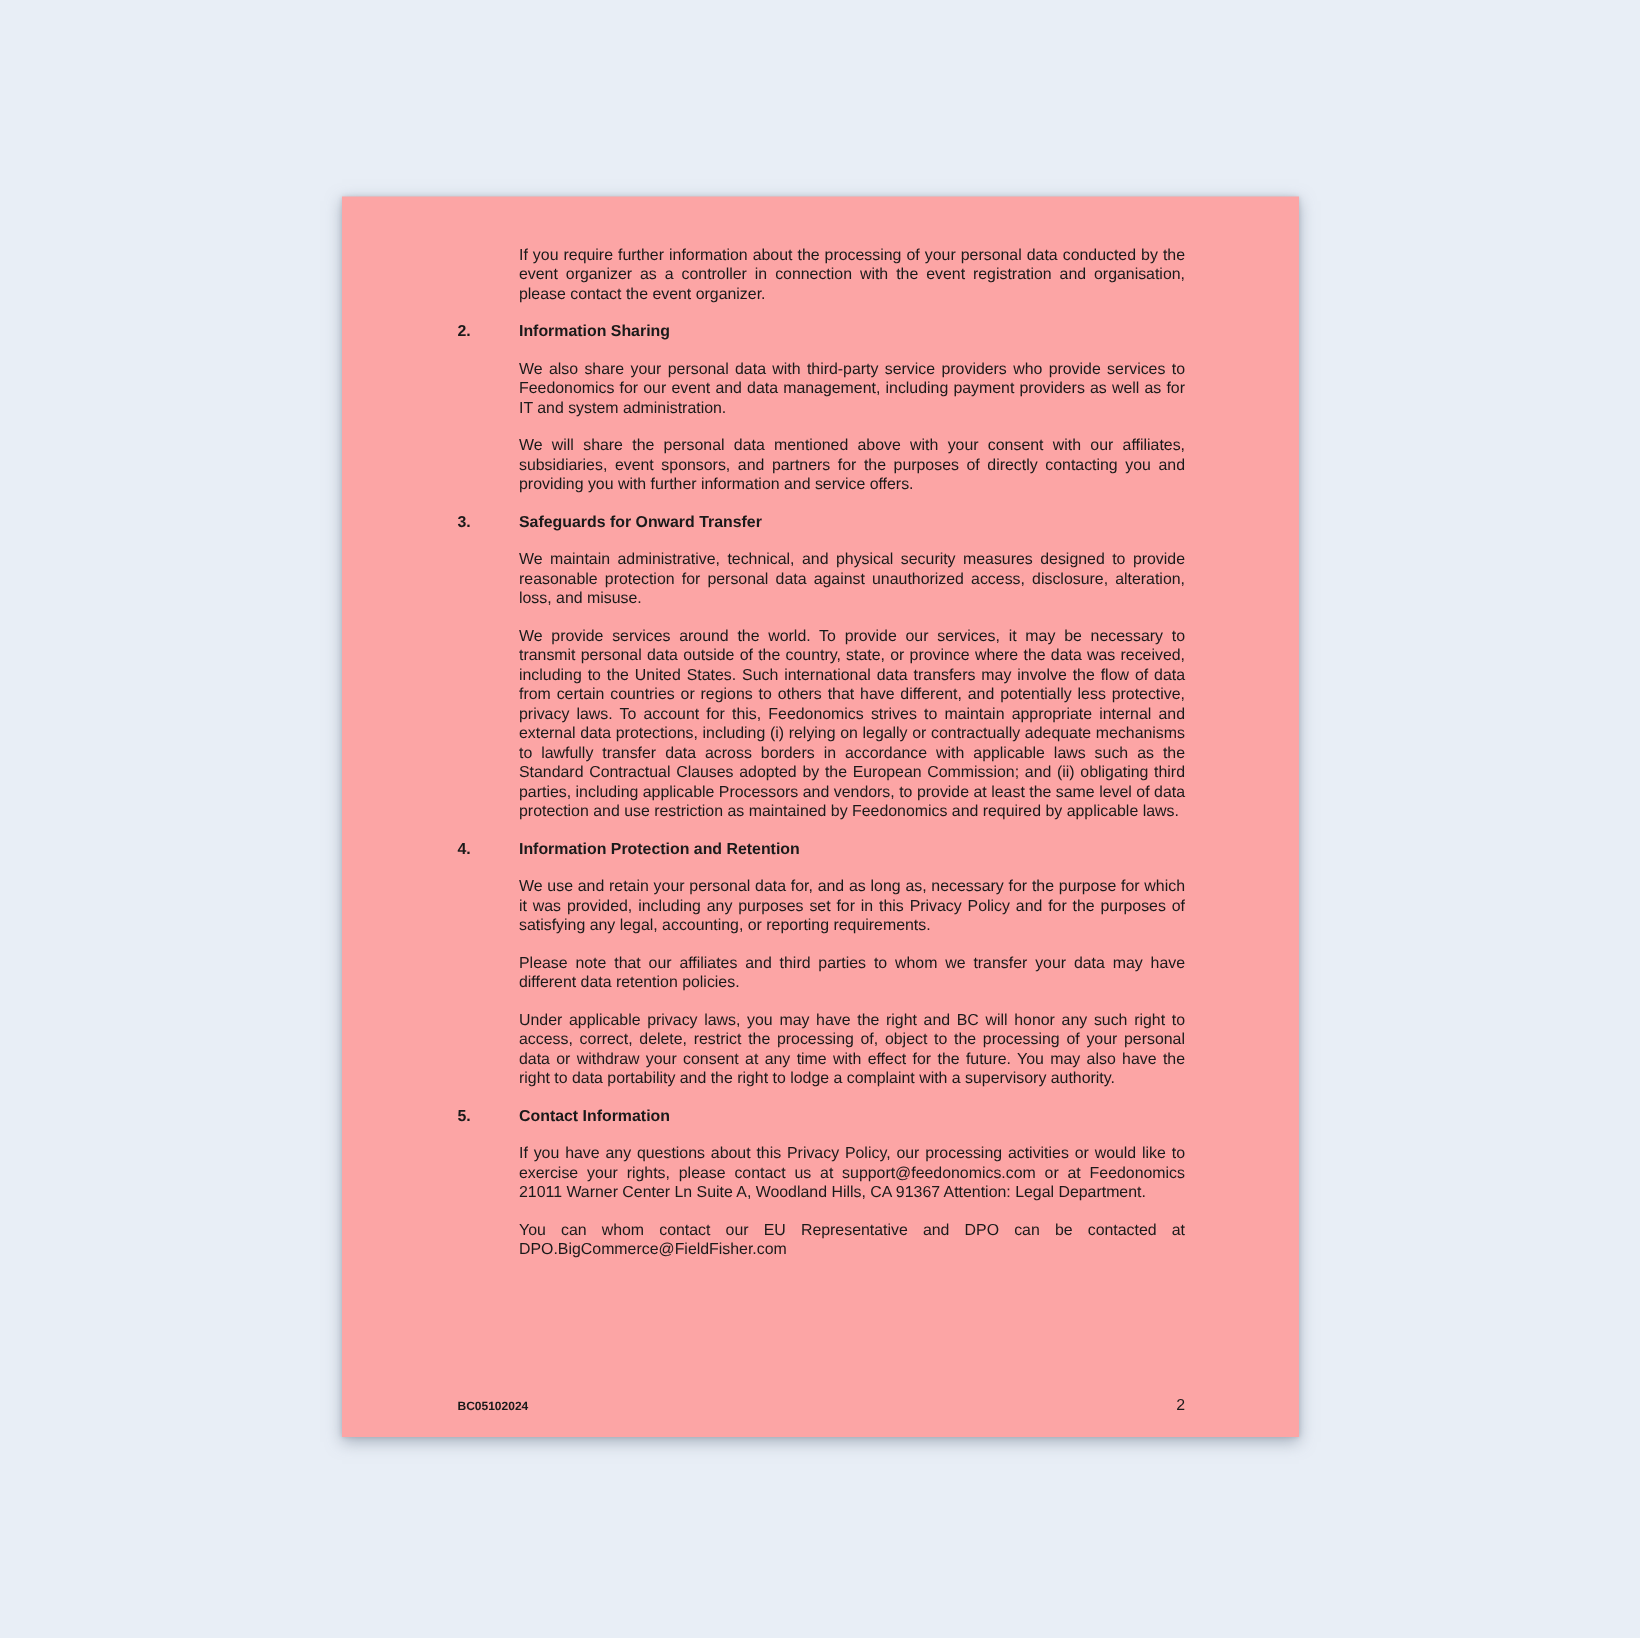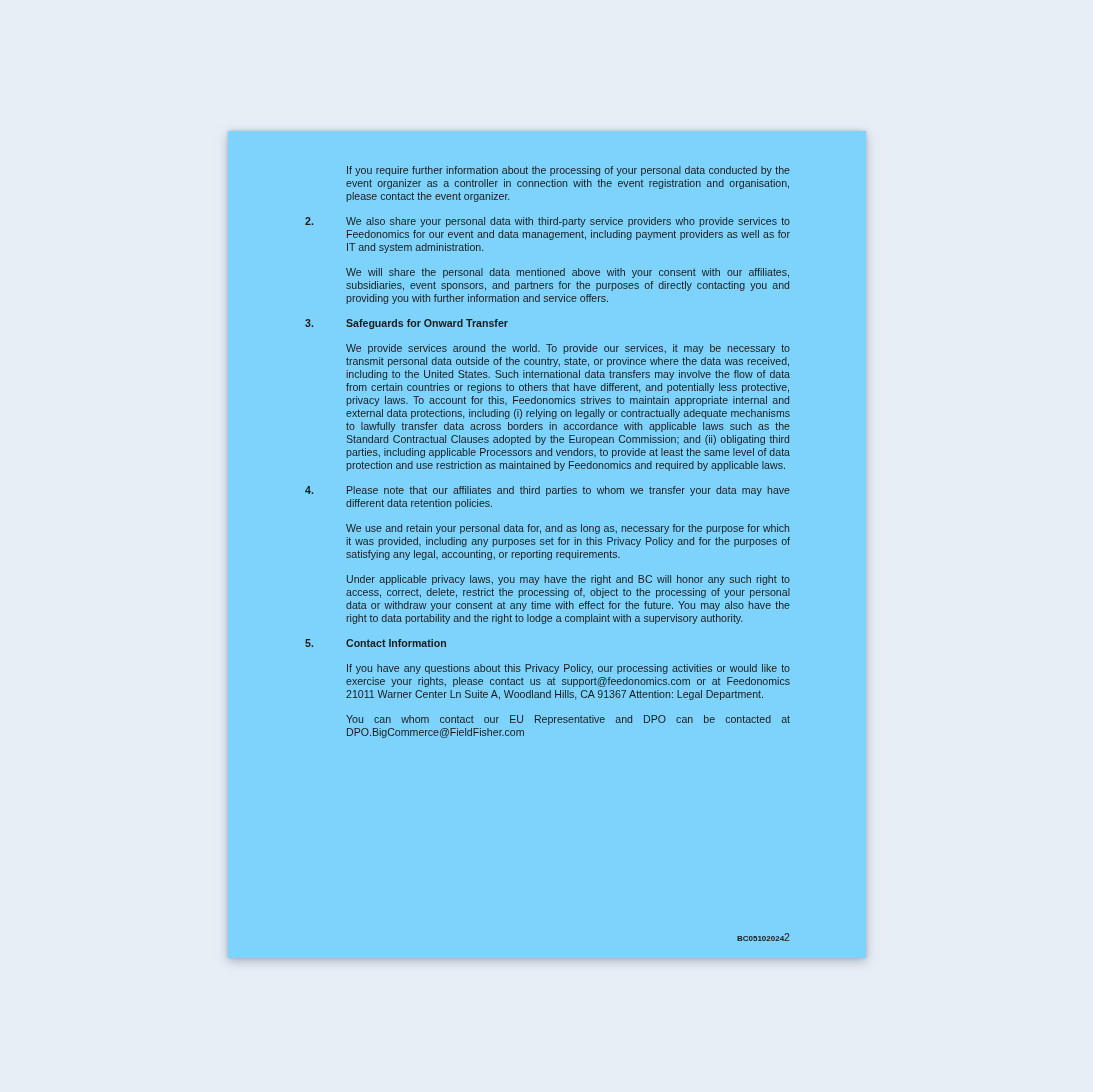--- a/index.html
+++ b/index.html
@@ -7,21 +7,21 @@
     width: 1093px; height: 1092px;
     font-family: "Liberation Sans", sans-serif;
     overflow: hidden;
   }
   body { background: #e8eef6; position: relative; }
 
   .paper {
     position: absolute;
     left: 228px; top: 131px;
     width: 638px; height: 827px;
-    background: #7dd3fc;
+    background: #fca5a5;
     box-shadow: 0 3px 10px rgba(105,118,135,0.50), 0 0 3px rgba(105,118,135,0.30);
   }
 
   .content {
     position: absolute;
     left: 0; top: 0; right: 0;
     padding: 33px 76px 0 77px;
     color: #1a1a1a;
     font-size: 10.6px;
     line-height: 13px;
@@ -40,21 +40,21 @@
     font-size: 10.6px;
     line-height: 13px;
     margin: 0 0 12px 0;
   }
   .ital { }
 
   .footer {
     position: absolute;
     left: 77px; right: 76px; top: 800px;
     display: flex;
-    justify-content: flex-end;
+    justify-content: space-between;
     align-items: baseline;
     color: #1a1a1a;
   }
   .doc-id { font-weight: bold; font-size: 8px; }
   .page-num { font-size: 10.6px; }
 </style>
 </head>
 <body>
 
 <div class="paper">
@@ -63,38 +63,41 @@
     <div class="row">
       <div class="num"></div>
       <div class="body-col">
         <p class="para">If you require further information about the processing of your personal data conducted by the event organizer as a controller in connection with the event registration and organisation, please contact the event organizer.</p>
       </div>
     </div>
 
     <div class="row">
       <div class="num heading">2.</div>
       <div class="body-col">
+        <h3 class="heading">Information Sharing</h3>
         <p class="para">We also share your personal data with third-party service providers who provide services to Feedonomics for our event and data management, including payment providers as well as for IT and system administration.</p>
         <p class="para">We will share the personal data mentioned above with your consent with our affiliates, subsidiaries, event sponsors, and partners for the purposes of directly contacting you and providing you with further information and service offers.</p>
       </div>
     </div>
 
     <div class="row">
       <div class="num heading">3.</div>
       <div class="body-col">
         <h3 class="heading">Safeguards for Onward Transfer</h3>
+        <p class="para">We maintain administrative, technical, and physical security measures designed to provide reasonable protection for personal data against unauthorized access, disclosure, alteration, loss, and misuse.</p>
         <p class="para">We provide services around the world. To provide our services, it may be necessary to transmit personal data outside of the country, state, or province where the data was received, including to the United States. Such international data transfers may involve the flow of data from certain countries or regions to others that have different, and potentially less protective, privacy laws. To account for this, Feedonomics strives to maintain appropriate internal and external data protections, including (i) relying on legally or contractually adequate mechanisms to lawfully transfer data across borders in accordance with applicable laws such as the Standard Contractual Clauses adopted by the European Commission; and (ii) obligating third parties, including applicable Processors and vendors, to provide at least the same level of data protection and use restriction as maintained by Feedonomics and required by applicable laws.</p>
       </div>
     </div>
 
     <div class="row">
       <div class="num heading">4.</div>
       <div class="body-col">
+        <h3 class="heading">Information Protection and Retention</h3>
+        <p class="para">We use and retain your personal data for, and as long as, necessary for the purpose for which it was provided, including any purposes set for in this Privacy Policy and for the purposes of satisfying any legal, accounting, or reporting requirements.</p>
         <p class="para">Please note that our affiliates and third parties to whom we transfer your data may have different data retention policies.</p>
-        <p class="para">We use and retain your personal data for, and as long as, necessary for the purpose for which it was provided, including any purposes set for in this Privacy Policy and for the purposes of satisfying any legal, accounting, or reporting requirements.</p>
       </div>
     </div>
 
     <div class="row">
       <div class="num"></div>
       <div class="body-col">
         <p class="para">Under applicable privacy laws, you may have the right and BC will honor any such right to access, correct, delete, restrict the processing of, object to the processing of your personal data or withdraw your consent at any time with effect for the future. You may also have the right to data portability and the right to lodge a complaint with a supervisory authority.</p>
       </div>
     </div>
 

